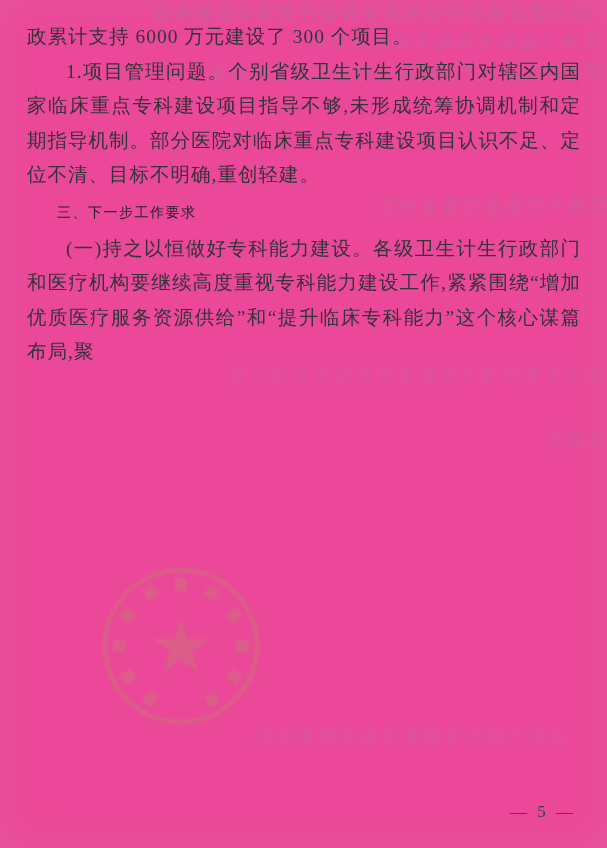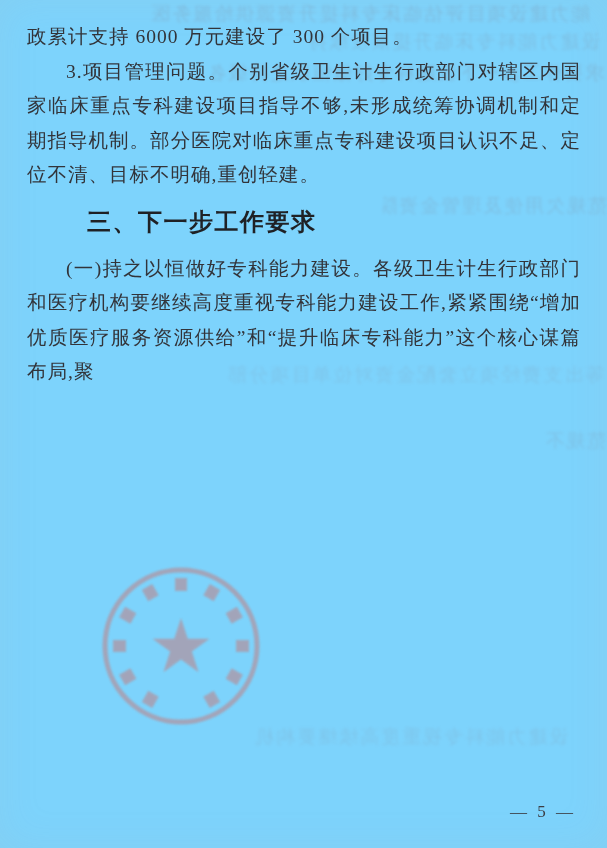--- a/index.html
+++ b/index.html
@@ -1,44 +1,44 @@
 <!DOCTYPE html>
 <html><head>
 <meta charset="utf-8">
 <style>
   html,body{margin:0;padding:0;background:#e9e9e6;}
   .page{
     position:relative;
     width:607px;height:848px;
     margin:0 auto;
-    background:#7dd3fc;
+    background:#ec4899;
     overflow:hidden;
     font-family:"Liberation Serif", serif;
     color:#32343a;
     box-shadow:inset 0 0 40px rgba(180,180,170,0.12);
   }
   .content{
     position:absolute;
     left:27px;right:26px;top:20px;
   }
   .para{
     margin:0;
     font-size:19.5px;
     line-height:34.6px;
     letter-spacing:1px;
     text-align:justify;
     text-justify:inter-ideograph;
   }
   .indent{text-indent:2em;}
   .heading{
-    margin:12px;
-    font-size:24px;
+    margin:2px;
+    font-size:14px;
     line-height:34.6px;
     letter-spacing:1.5px;
-    font-weight:700;
+    font-weight:400;
     font-family:"Liberation Sans", sans-serif;
     color:#1f2125;
     text-indent:2em;
   }
   .pagenum{
     position:absolute;
     right:31px;top:802px;
     font-size:17px;
     letter-spacing:3px;
     color:#3c3e44;
@@ -105,20 +105,20 @@
         <rect x="76" y="14" width="12" height="13" transform="rotate(90 82 82)"></rect>
         <rect x="76" y="14" width="12" height="13" transform="rotate(120 82 82)"></rect>
         <rect x="76" y="14" width="12" height="13" transform="rotate(150 82 82)"></rect>
       </g>
       <polygon points="82,54 75.2,74.7 53.5,74.7 71.1,87.6 64.4,108.3 82,95.5 99.6,108.3 92.9,87.6 110.5,74.7 88.8,74.7" fill="#c97676"></polygon>
     </g>
   </svg>
 
   <main class="content">
     <p class="para">政累计支持 6000 万元建设了 300 个项目。</p>
-    <p class="para indent">3.项目管理问题。个别省级卫生计生行政部门对辖区内国家临床重点专科建设项目指导不够,未形成统筹协调机制和定期指导机制。部分医院对临床重点专科建设项目认识不足、定位不清、目标不明确,重创轻建。</p>
+    <p class="para indent">1.项目管理问题。个别省级卫生计生行政部门对辖区内国家临床重点专科建设项目指导不够,未形成统筹协调机制和定期指导机制。部分医院对临床重点专科建设项目认识不足、定位不清、目标不明确,重创轻建。</p>
     <h2 class="heading">三、下一步工作要求</h2>
     <p class="para indent">(一)持之以恒做好专科能力建设。各级卫生计生行政部门和医疗机构要继续高度重视专科能力建设工作,紧紧围绕“增加优质医疗服务资源供给”和“提升临床专科能力”这个核心谋篇布局,聚</p>
   </main>
 
   <div class="pagenum">— 5 —</div>
 
 </div>
 
 </body></html>

